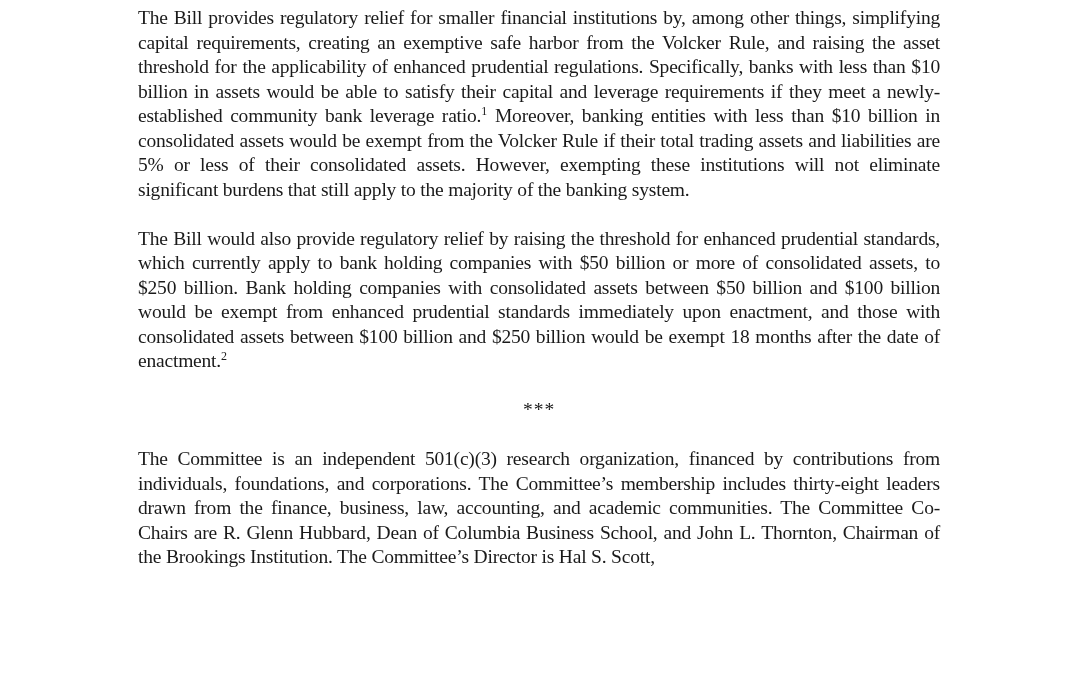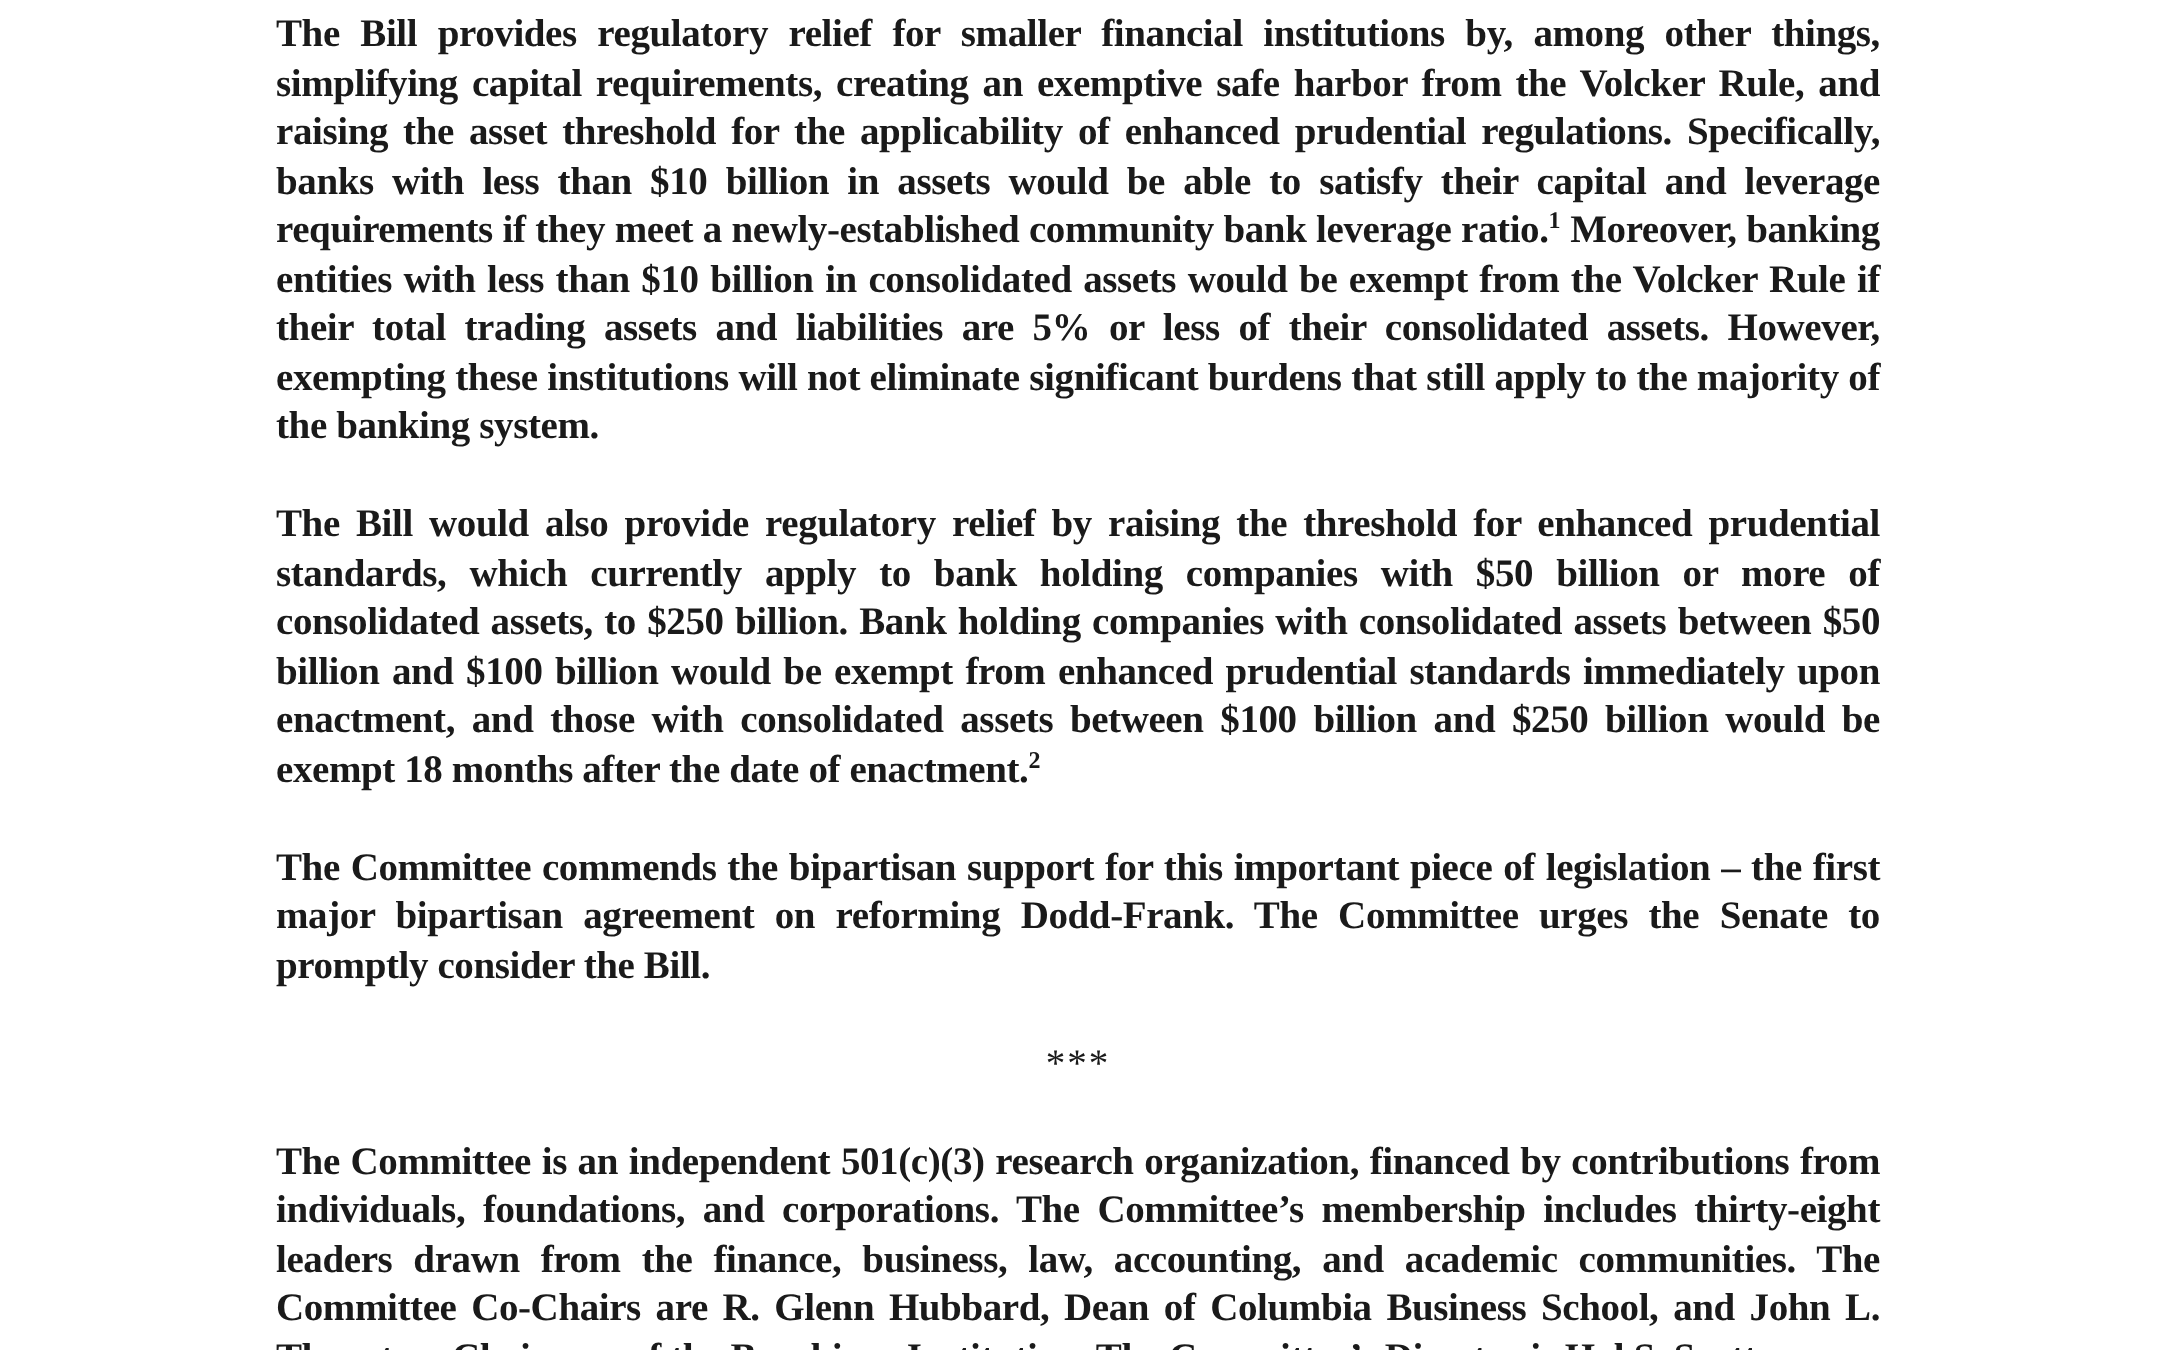--- a/index.html
+++ b/index.html
@@ -20,21 +20,20 @@
     padding-top: 6px;
     color: var(--text-color, #1a1a1a);
     font-family: "Liberation Serif", "DejaVu Serif", serif;
     font-size: 19.5px;
     letter-spacing: -0.2px;
     line-height: 24.5px;
   }
   .para {
     margin: 0 0 24.5px 0;
     text-align: justify;
-    font-weight: bold;
   }
   .para sup {
     font-size: 12px;
     line-height: 0;
     vertical-align: baseline;
     position: relative;
     top: -7px;
     letter-spacing: 0;
   }
   .separator {
@@ -45,19 +44,18 @@
 </style>
 </head>
 <body>
 
 <div class="page">
 
   <p class="para"><span>The Bill provides regulatory relief for smaller financial institutions by, among other things, simplifying capital requirements, creating an exemptive safe harbor from the Volcker Rule, and raising the asset threshold for the applicability of enhanced prudential regulations. Specifically, banks with less than $10 billion in assets would be able to satisfy their capital and leverage requirements if they meet a newly-established community bank leverage ratio.</span><sup>1</sup><span> Moreover, banking entities with less than $10 billion in consolidated assets would be exempt from the Volcker Rule if their total trading assets and liabilities are 5% or less of their consolidated assets. However, exempting these institutions will not eliminate significant burdens that still apply to the majority of the banking system.</span></p>
 
   <p class="para"><span>The Bill would also provide regulatory relief by raising the threshold for enhanced prudential standards, which currently apply to bank holding companies with $50 billion or more of consolidated assets, to $250 billion. Bank holding companies with consolidated assets between $50 billion and $100 billion would be exempt from enhanced prudential standards immediately upon enactment, and those with consolidated assets between $100 billion and $250 billion would be exempt 18 months after the date of enactment.</span><sup>2</sup></p>
 
-  <p class="para"><span>The Committee commends the bipartisan support for this important piece of legislation – the first major bipartisan agreement on reforming Dodd-Frank. The Committee urges the Senate to promptly consider the Bill.</span></p>
 
   <p class="separator">***</p>
 
   <p class="para"><span>The Committee is an independent 501(c)(3) research organization, financed by contributions from individuals, foundations, and corporations. The Committee’s membership includes thirty-eight leaders drawn from the finance, business, law, accounting, and academic communities. The Committee Co-Chairs are R. Glenn Hubbard, Dean of Columbia Business School, and John L. Thornton, Chairman of the Brookings Institution. The Committee’s Director is Hal S. Scott,</span></p>
 
 </div>
 
 </body></html>

